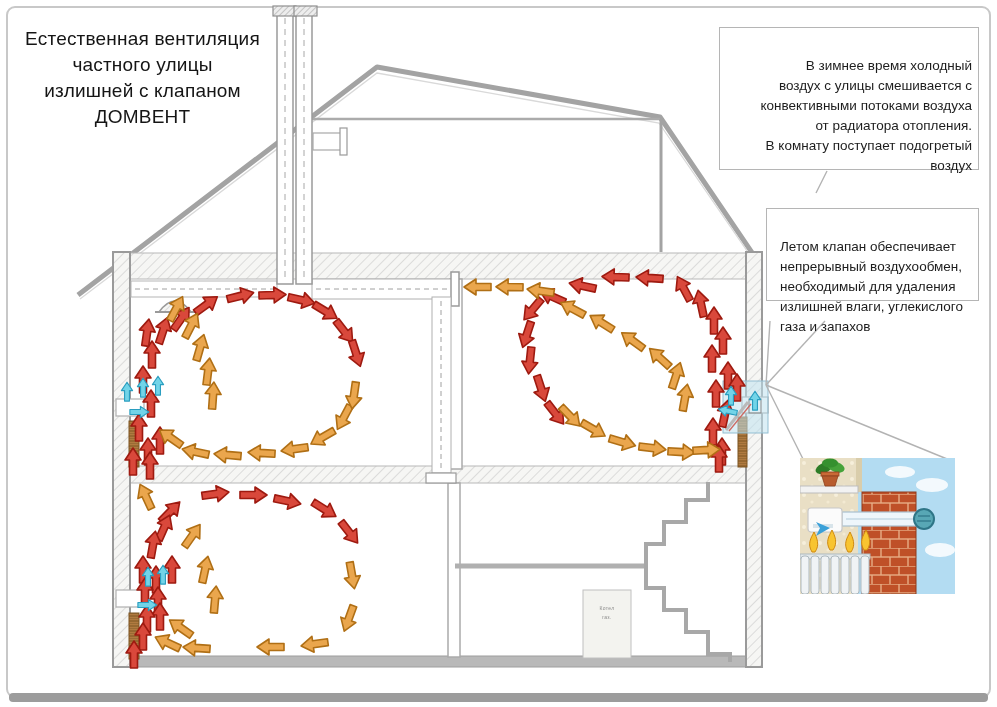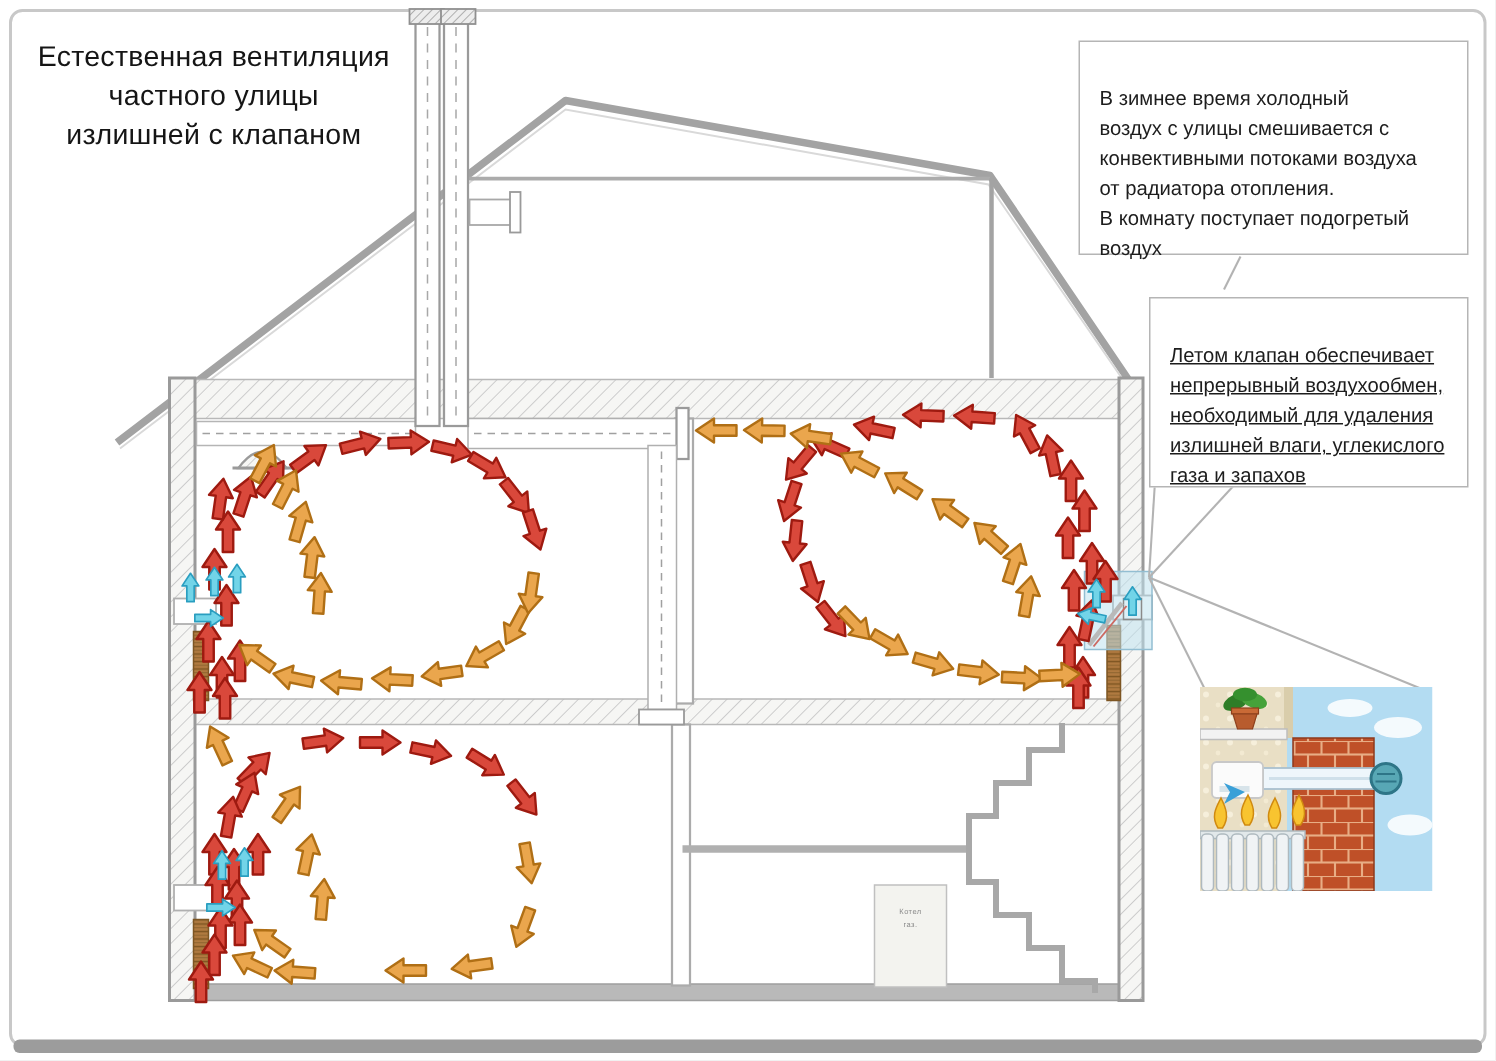--- a/index.html
+++ b/index.html
@@ -4,22 +4,22 @@
 <style>
   html,body{margin:0;padding:0;background:#e8e8e8;}
   .stage{position:relative;width:997px;height:707px;background:#ffffff;overflow:hidden;
          font-family:"Liberation Sans",sans-serif;}
   .stage svg.diagram{position:absolute;left:0;top:0;}
   .title-block{position:absolute;left:10px;top:26px;width:265px;text-align:center;
                font-size:19px;line-height:26px;color:#151515;letter-spacing:.2px;}
   .callout{position:absolute;background:#ffffff;border:1.5px solid #b5b5b5;
            font-size:13.5px;line-height:20px;color:#1d1d1d;white-space:pre-line;
            padding:8px 6px 6px 13px;box-sizing:border-box;z-index:4;}
-  .callout.winter{left:719px;top:27px;width:260px;height:143px;}
-  .callout.summer{left:766px;top:198px;width:213px;height:127px;text-decoration:underline;}
+  .callout.winter{left:719px;top:27px;width:260px;height:143px;text-align:right;}
+  .callout.summer{left:766px;top:208px;width:213px;height:93px;}
   .equip-label{position:absolute;left:583px;top:604px;width:48px;text-align:center;
                font-size:5px;line-height:9px;color:#8a8a8a;z-index:4;letter-spacing:.3px;
                filter:blur(.3px);}
   .inset{position:absolute;left:800px;top:458px;width:155px;height:136px;z-index:3;}
 </style>
 </head>
 <body>
 
 <div class="stage">
 
@@ -239,20 +239,21 @@
         <path d="M -13 -3.5 L 2 -3.5 L 2 -8 L 14 0 L 2 8 L 2 3.5 L -13 3.5 Z" transform="translate(147 605) rotate(0) scale(0.7)" fill="#72d4e8" stroke="#2a9ec0" stroke-width="1.6" stroke-linejoin="round"></path>
         <path d="M -13 -3.5 L 2 -3.5 L 2 -8 L 14 0 L 2 8 L 2 3.5 L -13 3.5 Z" transform="translate(148 577) rotate(-90) scale(0.7)" fill="#72d4e8" stroke="#2a9ec0" stroke-width="1.6" stroke-linejoin="round"></path>
         <path d="M -13 -3.5 L 2 -3.5 L 2 -8 L 14 0 L 2 8 L 2 3.5 L -13 3.5 Z" transform="translate(163 575) rotate(-90) scale(0.7)" fill="#72d4e8" stroke="#2a9ec0" stroke-width="1.6" stroke-linejoin="round"></path>
       </g>
   </svg>
 
   <div class="title-block">
     <div>Естественная вентиляция</div>
     <div>частного улицы</div>
     <div>излишней с клапаном</div>
+    <div>ДОМВЕНТ</div>
   </div>
 
   <div class="callout winter">
     <span>В зимнее время      холодный
 воздух с улицы смешивается с
 конвективными потоками воздуха
 от радиатора отопления.
 В комнату поступает подогретый
 воздух</span>
   </div>

